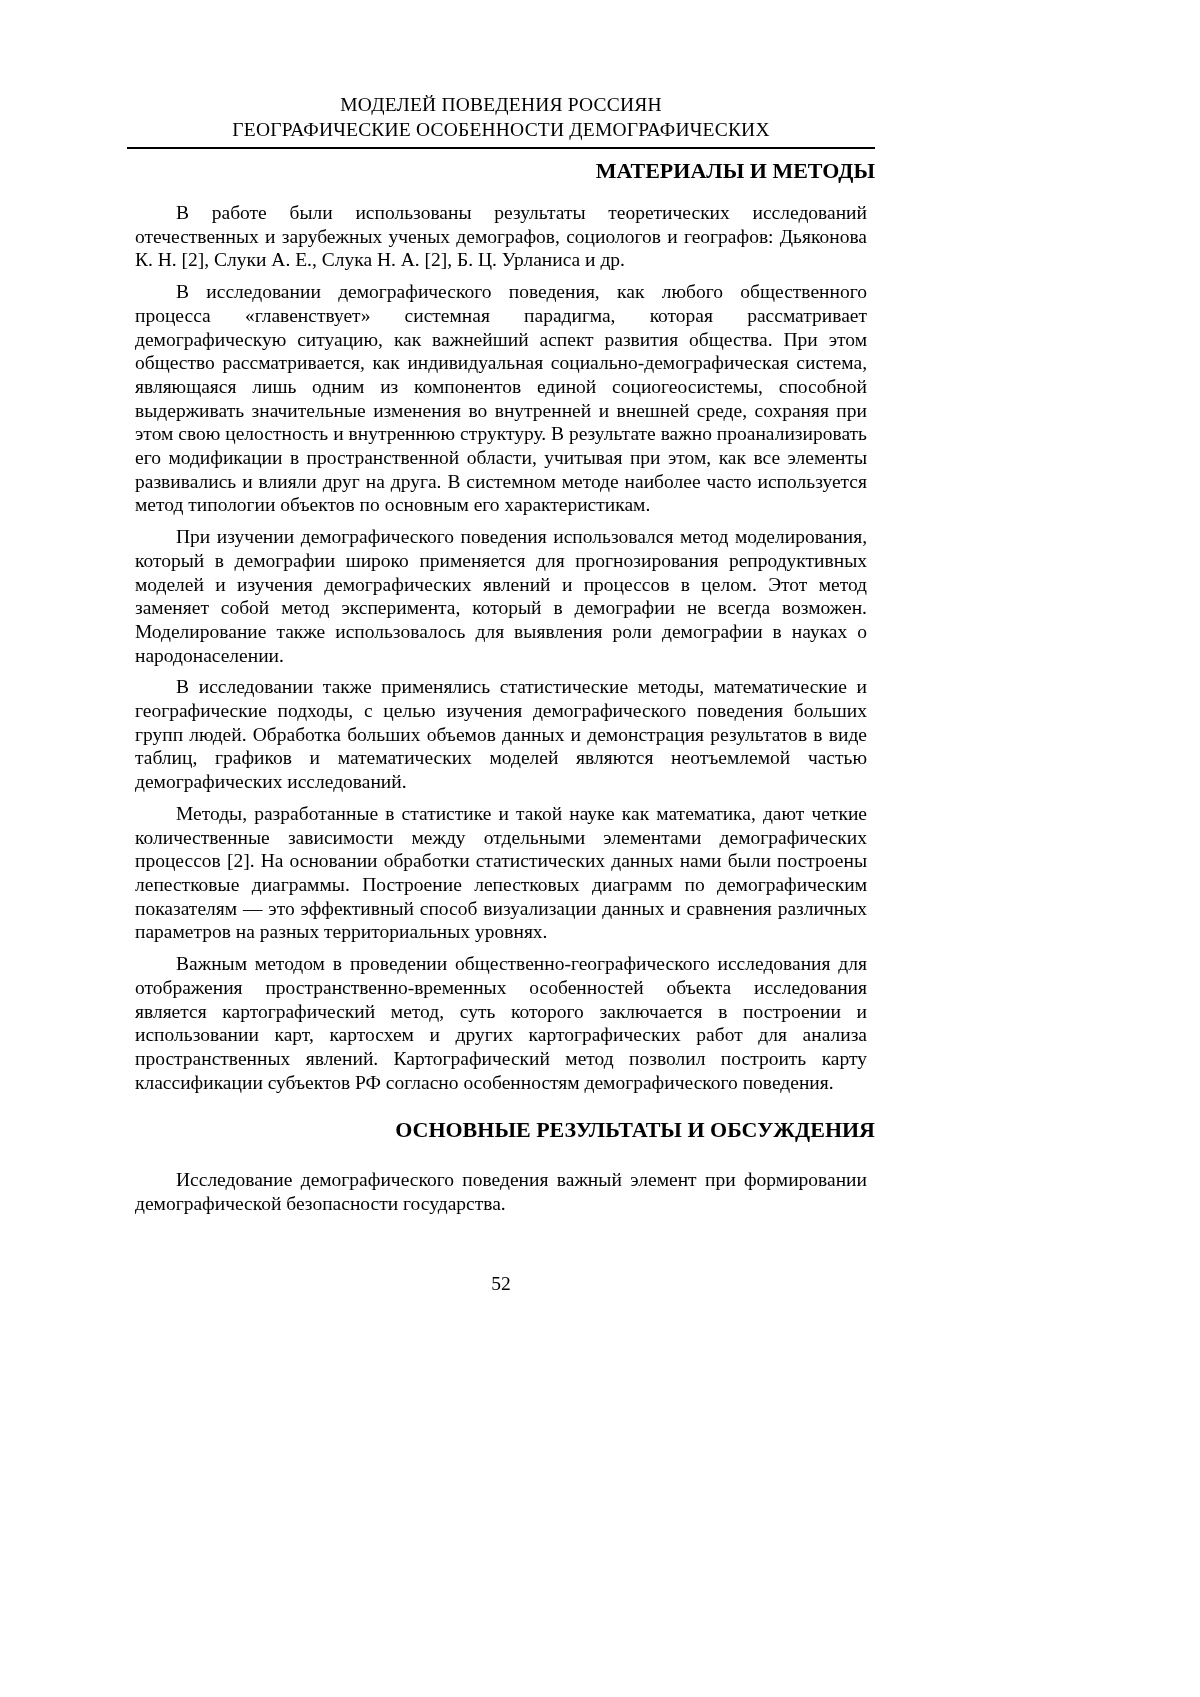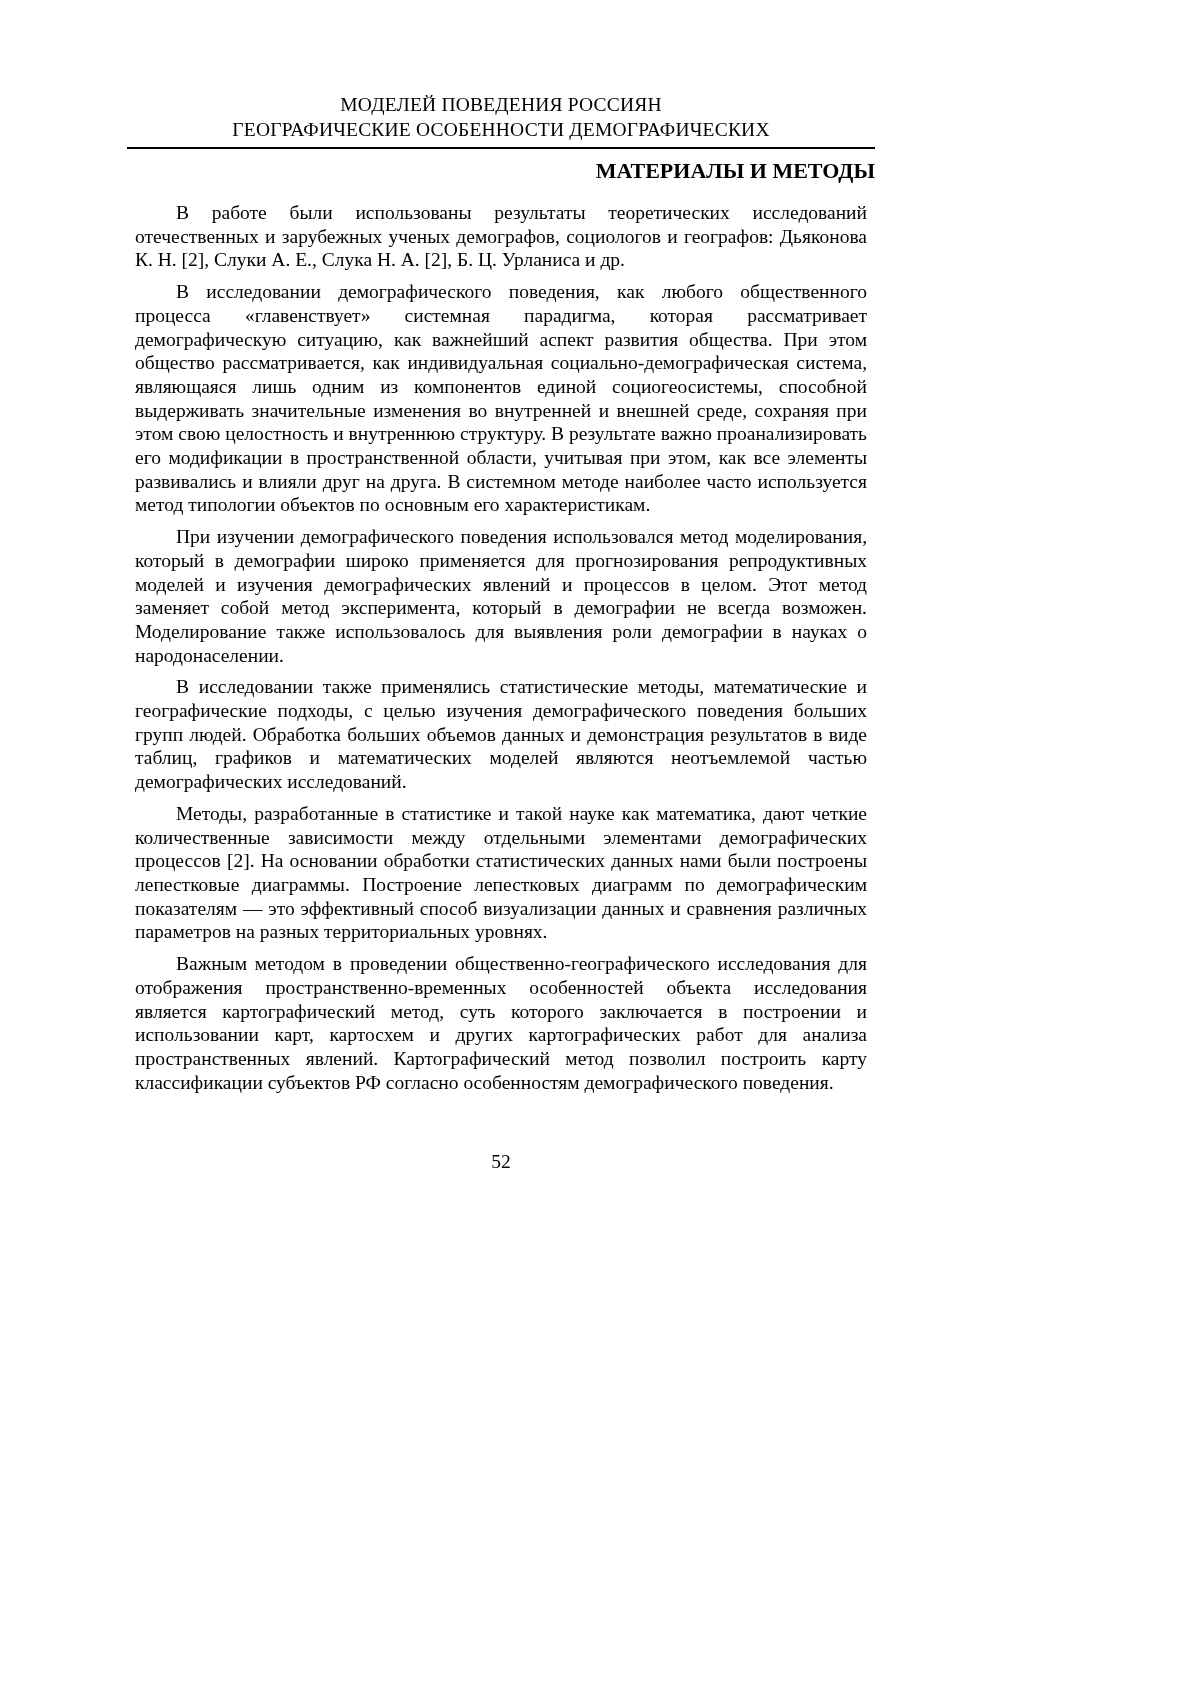--- a/index.html
+++ b/index.html
@@ -79,18 +79,20 @@
     <p class="body-par">В исследовании демографического поведения, как любого общественного процесса «главенствует» системная парадигма, которая рассматривает демографическую ситуацию, как важнейший аспект развития общества. При этом общество рассматривается, как индивидуальная социально-демографическая система, являющаяся лишь одним из компонентов единой социогеосистемы, способной выдерживать значительные изменения во внутренней и внешней среде, сохраняя при этом свою целостность и внутреннюю структуру. В результате важно проанализировать его модификации в пространственной области, учитывая при этом, как все элементы развивались и влияли друг на друга. В системном методе наиболее часто используется метод типологии объектов по основным его характеристикам.</p>
 
     <p class="body-par">При изучении демографического поведения использовался метод моделирования, который в демографии широко применяется для прогнозирования репродуктивных моделей и изучения демографических явлений и процессов в целом. Этот метод заменяет собой метод эксперимента, который в демографии не всегда возможен. Моделирование также использовалось для выявления роли демографии в науках о народонаселении.</p>
 
     <p class="body-par">В исследовании также применялись статистические методы, математические и географические подходы, с целью изучения демографического поведения больших групп людей. Обработка больших объемов данных и демонстрация результатов в виде таблиц, графиков и математических моделей являются неотъемлемой частью демографических исследований.</p>
 
     <p class="body-par">Методы, разработанные в статистике и такой науке как математика, дают четкие количественные зависимости между отдельными элементами демографических процессов [2]. На основании обработки статистических данных нами были построены лепестковые диаграммы. Построение лепестковых диаграмм по демографическим показателям — это эффективный способ визуализации данных и сравнения различных параметров на разных территориальных уровнях.</p>
 
     <p class="body-par">Важным методом в проведении общественно-географического исследования для отображения пространственно-временных особенностей объекта исследования является картографический метод, суть которого заключается в построении и использовании карт, картосхем и других картографических работ для анализа пространственных явлений. Картографический метод позволил построить карту классификации субъектов РФ согласно особенностям демографического поведения.</p>
 
+    <div class="section-heading results">ОСНОВНЫЕ РЕЗУЛЬТАТЫ И ОБСУЖДЕНИЯ</div>
 
+    <p class="body-par">Исследование демографического поведения важный элемент при формировании демографической безопасности государства.</p>
 
     <div class="page-number">52</div>
 
   </div>
 </div>
 
 </body></html>

